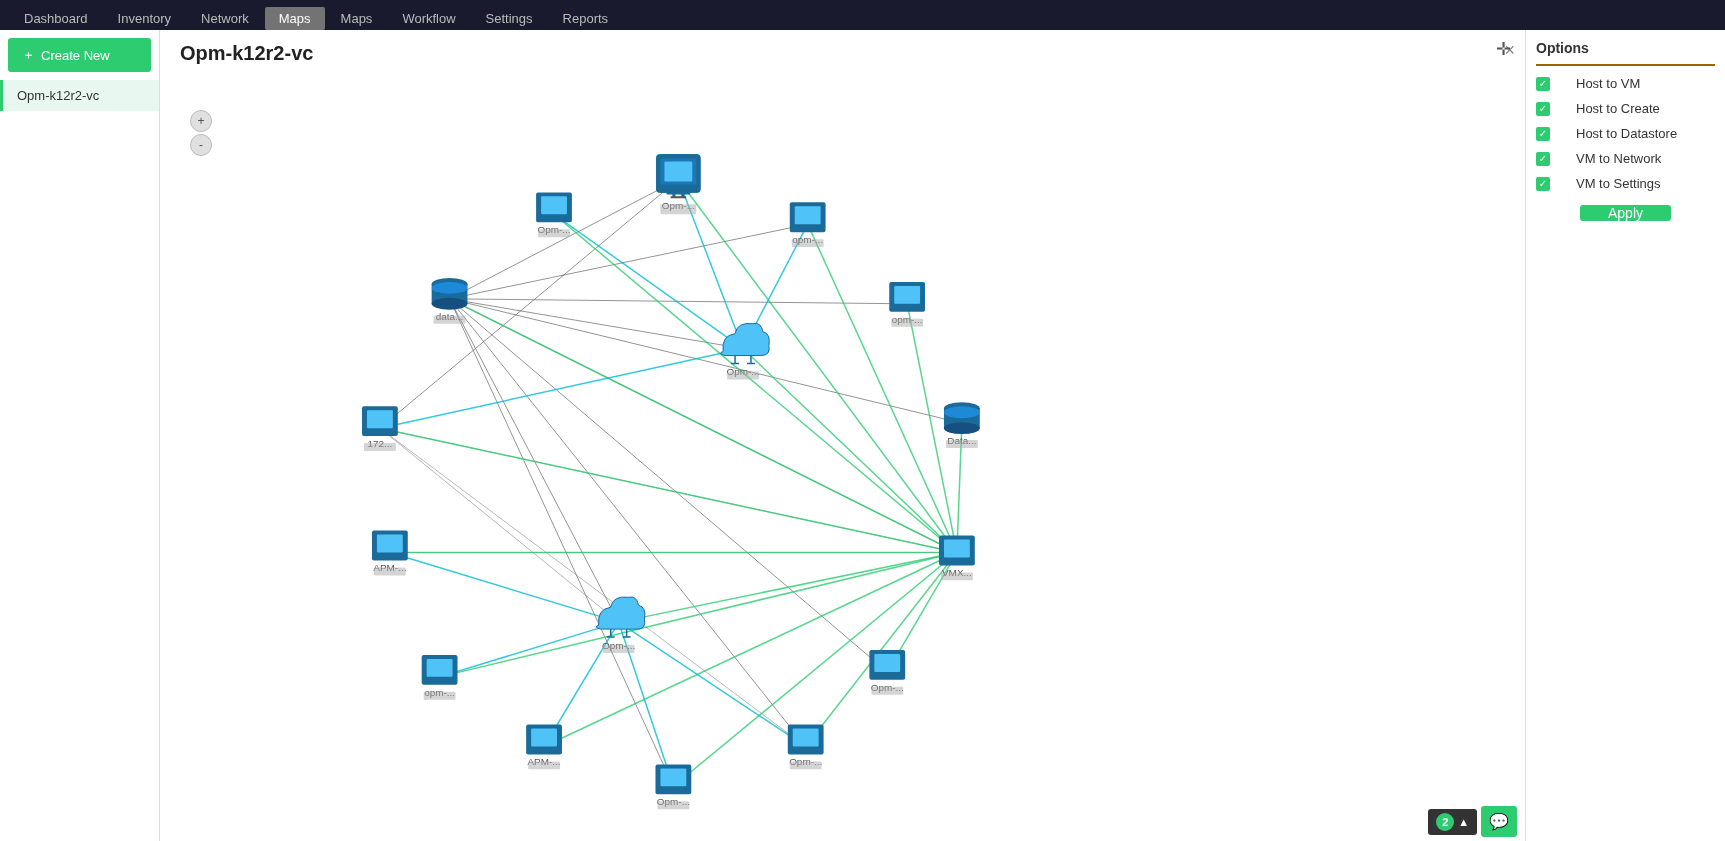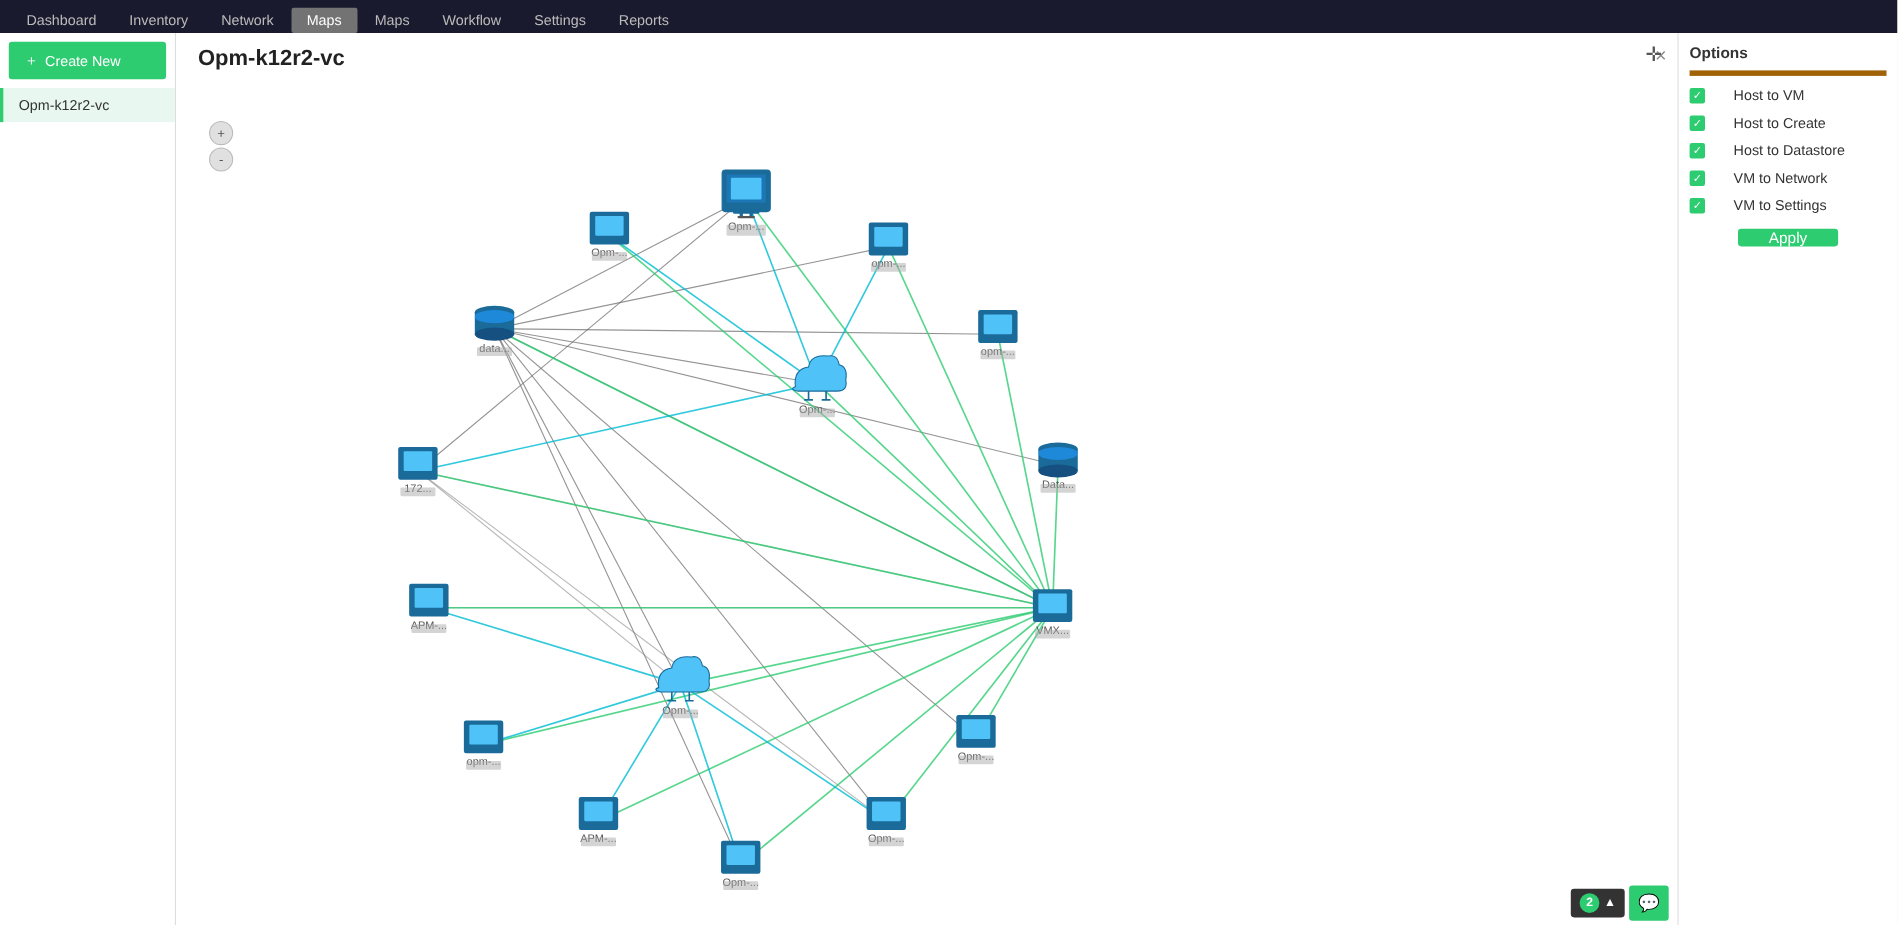--- a/index.html
+++ b/index.html
@@ -124,21 +124,21 @@
       background: #fff;
       border-left: 1px solid #e0e0e0;
       padding: 10px;
       position: relative;
     }
     .options-header {
       font-size: 14px;
       font-weight: bold;
       color: #333;
       padding-bottom: 8px;
-      border-bottom: 5px solid #a16207;
+      border-bottom: 2px solid #a16207;
       margin-bottom: 10px;
     }
     .move-icon {
       position: absolute;
       top: 8px;
       left: -30px;
       font-size: 18px;
       color: #555;
       cursor: move;
     }

